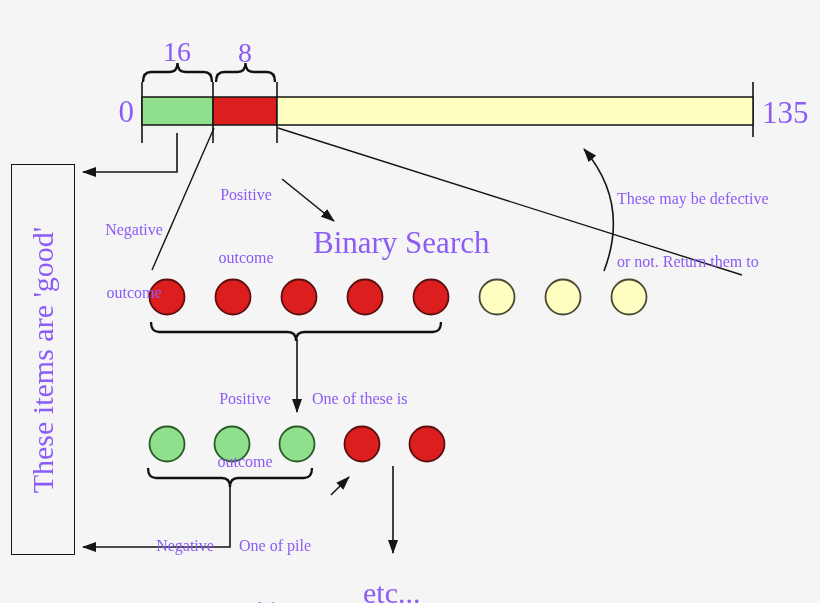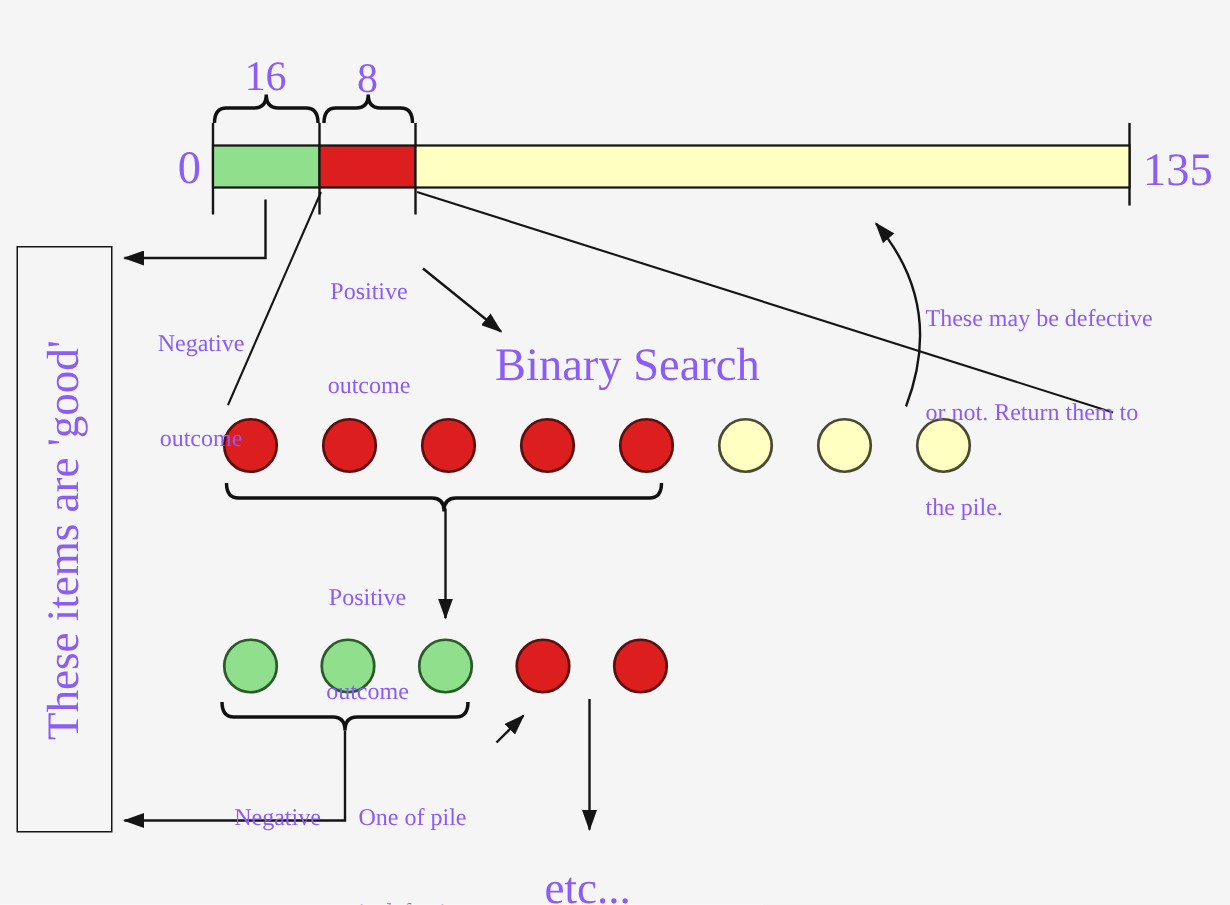--- a/index.html
+++ b/index.html
@@ -99,33 +99,33 @@
   <div class="txt num" style="left:762px;top:97px">135</div>
 
   <div class="txt note cx" style="left:134px;top:177px">
     <div>Negative</div>
     <div>outcome</div>
   </div>
   <div class="txt note cx" style="left:246px;top:142px">
     <div>Positive</div>
     <div>outcome</div>
   </div>
-  <div class="txt note leftal" style="left:617px;top:160px">
+  <div class="txt note leftal" style="left:617px;top:146px">
     <div>These may be defective</div>
     <div>or not. Return them to</div>
-    <div>the pile.</div>
   </div>
 
-  <div class="txt title" style="left:330px;top:227px">Binary Search</div>
+  <div class="txt title" style="left:313px;top:227px">Binary Search</div>
 
   <div class="txt note cx" style="left:245px;top:346px">
     <div>Positive</div>
     <div>outcome</div>
   </div>
   <div class="txt note leftal" style="left:312px;top:346px">
+    <div>One of these is</div>
   </div>
 
   <div class="txt note cx" style="left:185px;top:493px">
     <div>Negative</div>
     <div>outcome</div>
   </div>
   <div class="txt note leftal" style="left:239px;top:493px">
     <div>One of pile</div>
     <div>is defective</div>
   </div>

